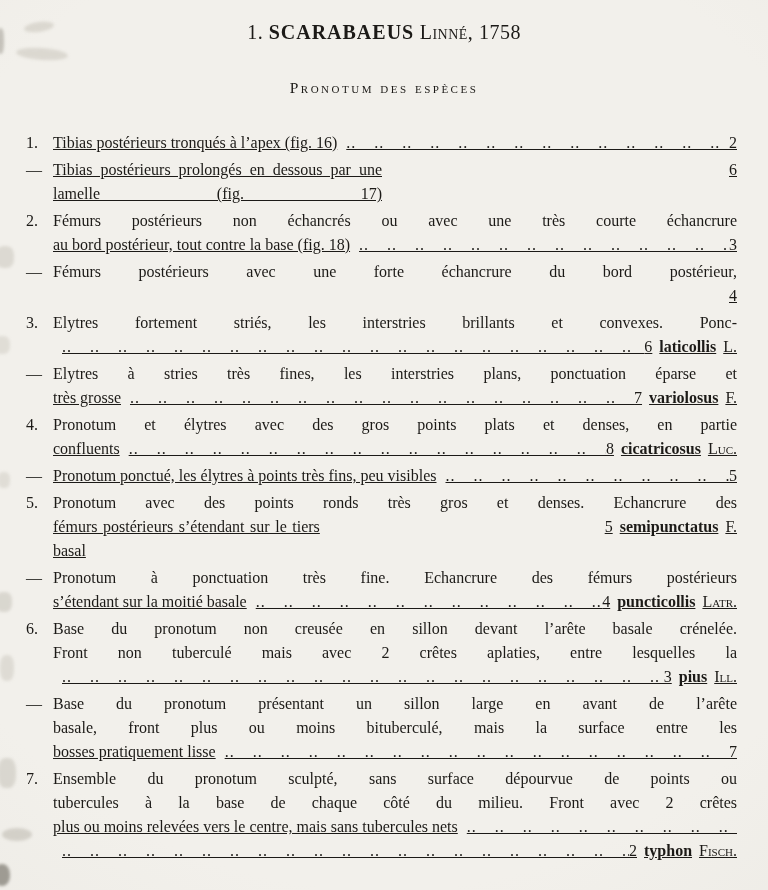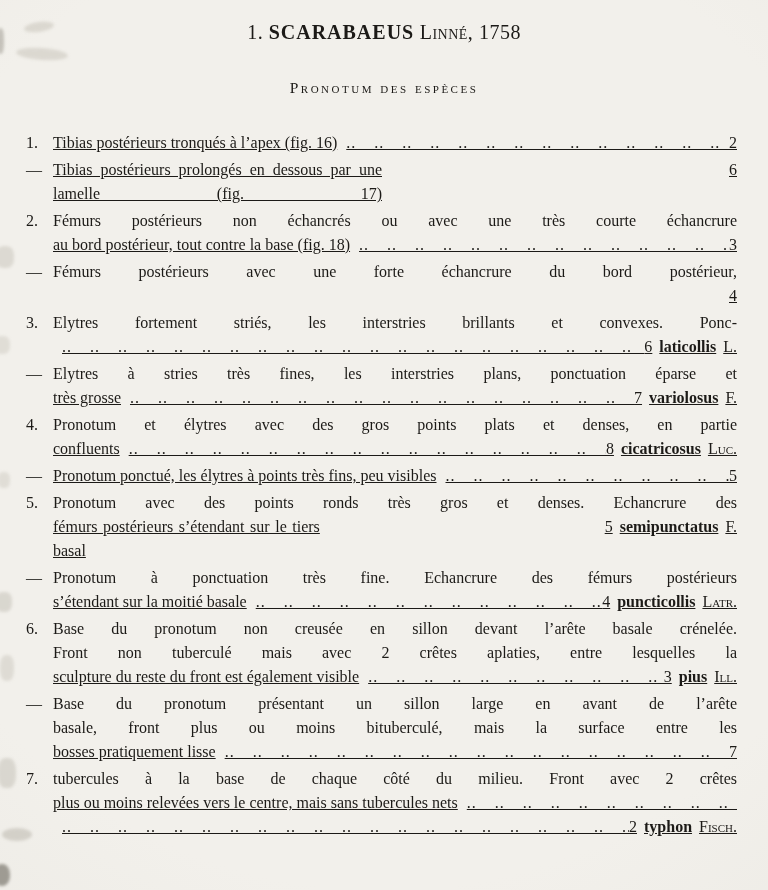--- a/index.html
+++ b/index.html
@@ -172,37 +172,37 @@
           <span class="txt">s’étendant sur la moitié basale</span>
           <span class="leader">.. .. .. .. .. .. .. .. .. .. .. .. .. .. .. .. .. .. .. .. .. .. .. .. .. .. .. .. .. .. .. .. .. .. .. .. .. .. .. .. .. .. .. .. .. .. .. .. .. .. .. .. .. .. .. .. .. .. .. .. </span>
           <span class="result"><span class="ref">4</span><span class="species">puncticollis</span><span class="author">Latr.</span></span>
         </div>
       </div>
       <div class="entry">
         <span class="marker">6.</span>
         <div class="line fill">Base du pronotum non creusée en sillon devant l’arête basale crénelée.</div>
         <div class="line fill">Front non tuberculé mais avec 2 crêtes aplaties, entre lesquelles la</div>
         <div class="line flexline">
-          <span class="txt">sculpture du reste du front est également visible</span>
           <span class="leader">.. .. .. .. .. .. .. .. .. .. .. .. .. .. .. .. .. .. .. .. .. .. .. .. .. .. .. .. .. .. .. .. .. .. .. .. .. .. .. .. .. .. .. .. .. .. .. .. .. .. .. .. .. .. .. .. .. .. .. .. </span>
           <span class="result"><span class="ref">3</span><span class="species">pius</span><span class="author">Ill.</span></span>
         </div>
       </div>
       <div class="entry">
         <span class="marker">—</span>
         <div class="line fill">Base du pronotum présentant un sillon large en avant de l’arête</div>
         <div class="line fill">basale, front plus ou moins bituberculé, mais la surface entre les</div>
         <div class="line flexline">
           <span class="txt">bosses pratiquement lisse</span>
           <span class="leader">.. .. .. .. .. .. .. .. .. .. .. .. .. .. .. .. .. .. .. .. .. .. .. .. .. .. .. .. .. .. .. .. .. .. .. .. .. .. .. .. .. .. .. .. .. .. .. .. .. .. .. .. .. .. .. .. .. .. .. .. </span>
           <span class="result"><span class="ref">7</span></span>
         </div>
       </div>
       <div class="entry">
         <span class="marker">7.</span>
+        <div class="line fill">Ensemble du pronotum sculpté, sans surface dépourvue de points ou</div>
         <div class="line fill">tubercules à la base de chaque côté du milieu. Front avec 2 crêtes</div>
         <div class="line flexline">
           <span class="txt">plus ou moins relevées vers le centre, mais sans tubercules nets</span>
           <span class="leader">.. .. .. .. .. .. .. .. .. .. .. .. .. .. .. .. .. .. .. .. .. .. .. .. .. .. .. .. .. .. .. .. .. .. .. .. .. .. .. .. .. .. .. .. .. .. .. .. .. .. .. .. .. .. .. .. .. .. .. .. </span>
         </div>
         <div class="line flexline">
           <span class="txt"></span>
           <span class="leader">.. .. .. .. .. .. .. .. .. .. .. .. .. .. .. .. .. .. .. .. .. .. .. .. .. .. .. .. .. .. .. .. .. .. .. .. .. .. .. .. .. .. .. .. .. .. .. .. .. .. .. .. .. .. .. .. .. .. .. .. </span>
           <span class="result"><span class="ref">2</span><span class="species">typhon</span><span class="author">Fisch.</span></span>
         </div>

